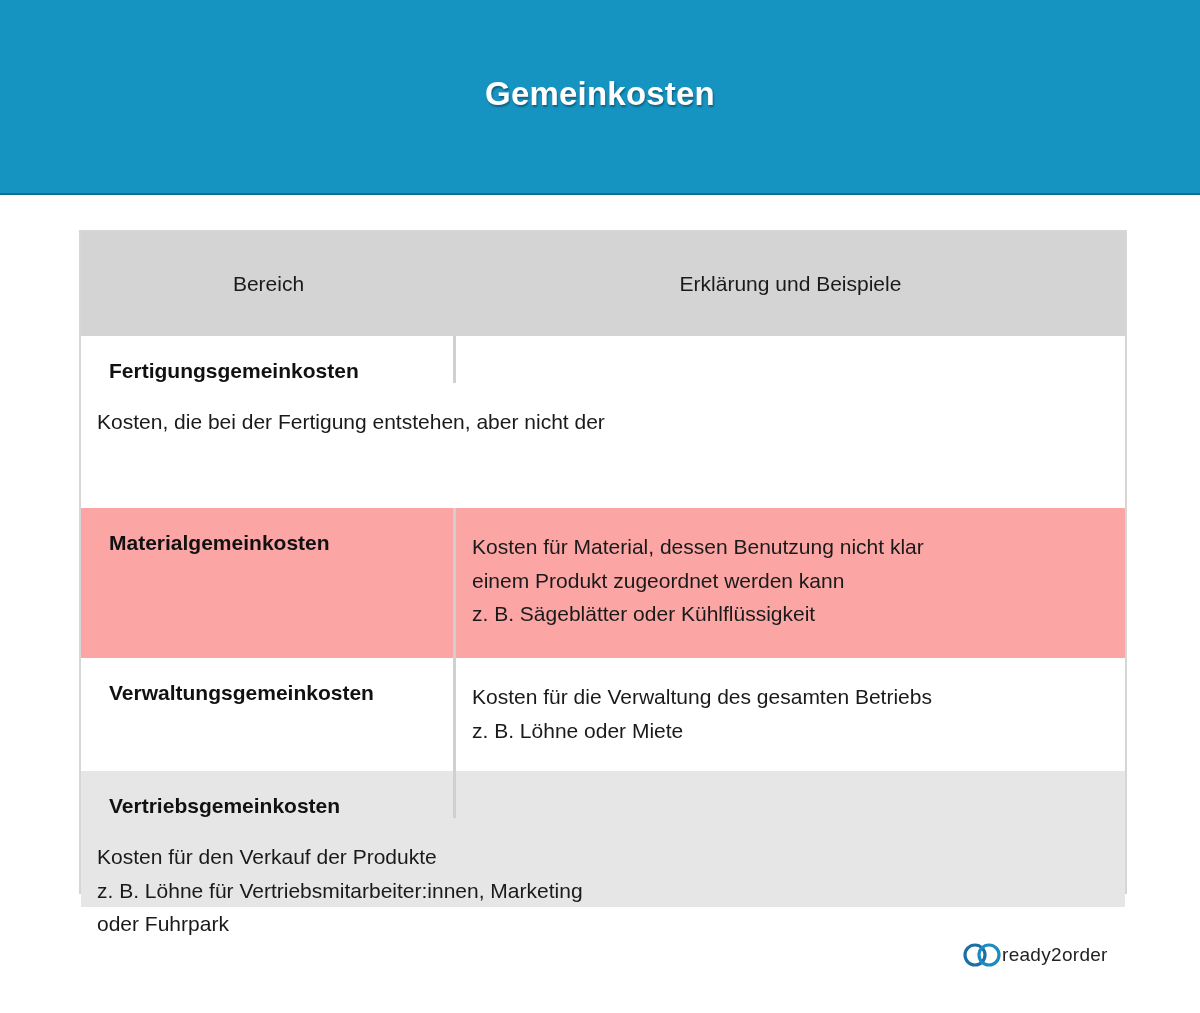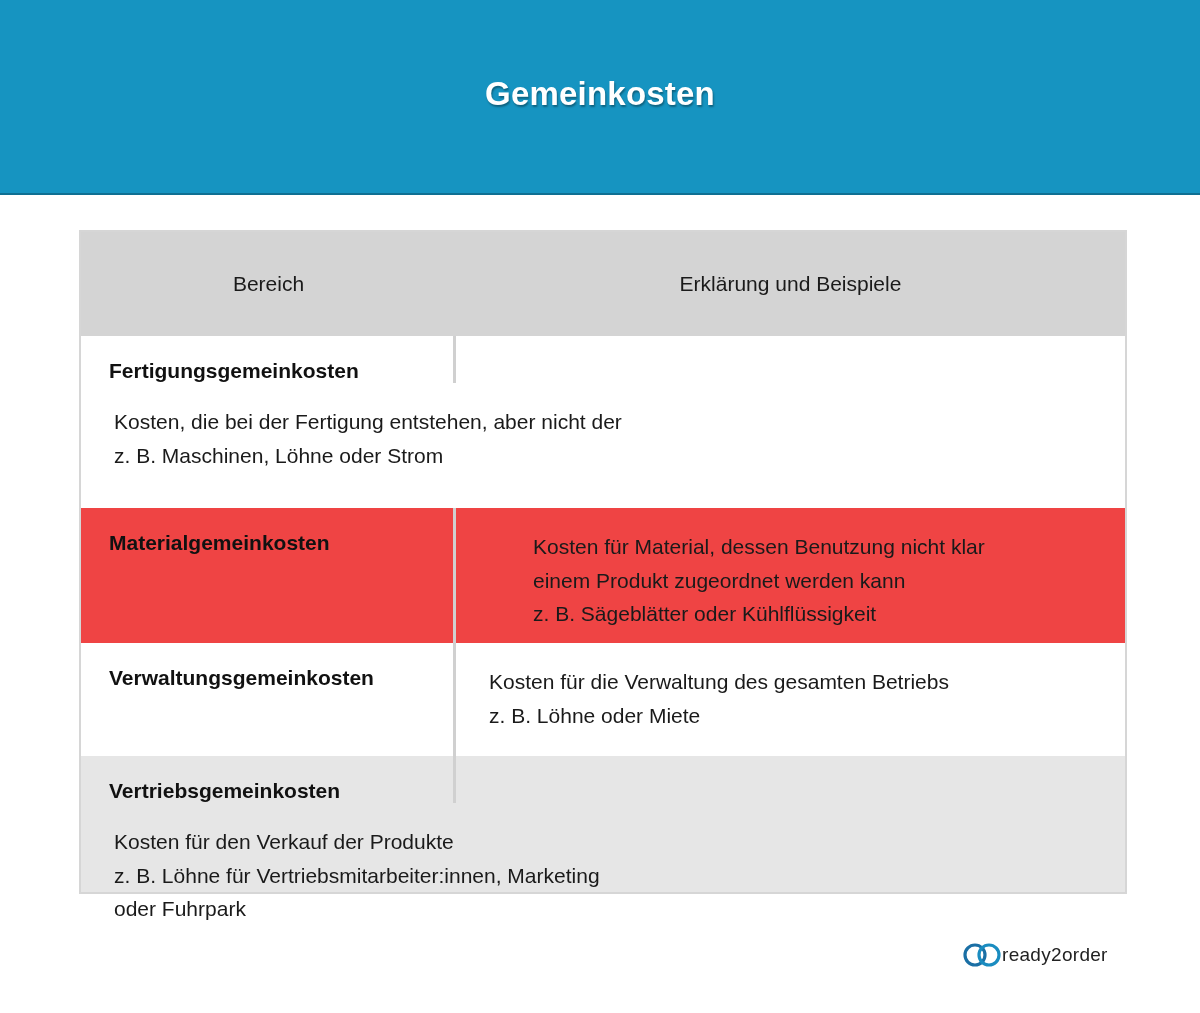--- a/index.html
+++ b/index.html
@@ -28,31 +28,31 @@
       display: flex; height: 104px; background: #d4d4d4;
     }
     .th {
       display: flex; align-items: center; font-size: 21px; color: #1a1a1a;
     }
     .th.col1 { width: 375px; justify-content: center; padding-left: 0; }
     .th.col2 { flex: 1; justify-content: center; padding-left: 0; }
 
     .row { display: flex; position: relative; }
     .row.r1 { height: 172px; background: #ffffff; flex-direction: column; }
-    .row.r2 { height: 135px; background: #ef4444; gap: 44px; }
+    .row.r2 { height: 150px; background: #fca5a5; }
     .row.r3 { height: 113px; background: #ffffff; }
     .row.r4 { height: 136px; background: #e6e6e6; flex-direction: column; }
 
     .cell-a {
       width: 375px; padding: 23px 0 0 28px;
       font-weight: bold; font-size: 21px; color: #111;
       border-right: 3px solid #d0d0d0;
     }
     .cell-b {
-      flex: 1; padding: 22px 20px 0 33px;
+      flex: 1; padding: 22px 20px 0 16px;
       font-size: 21px; line-height: 33.5px; color: #1a1a1a;
     }
     .cell-b span { display: block; }
 
     .logo {
       position: absolute; left: 962px; top: 940px;
       display: flex; align-items: center; gap: 0;
     }
     .logo-mark { width: 40px; height: 30px; }
     .logo-text { font-size: 19px; color: #222; letter-spacing: 0.3px; }
@@ -67,21 +67,20 @@
 <div class="table-wrap">
   <div class="thead">
     <div class="th col1">Bereich</div>
     <div class="th col2">Erklärung und Beispiele</div>
   </div>
 
   <div class="row r1">
     <div class="cell-a">Fertigungsgemeinkosten</div>
     <div class="cell-b">
       <span>Kosten, die bei der Fertigung entstehen, aber nicht der</span>
-      <span>z. B. Maschinen, Löhne oder Strom</span>
     </div>
   </div>
 
   <div class="row r2">
     <div class="cell-a">Materialgemeinkosten</div>
     <div class="cell-b">
       <span>Kosten für Material, dessen Benutzung nicht klar</span>
       <span>einem Produkt zugeordnet werden kann</span>
       <span>z. B. Sägeblätter oder Kühlflüssigkeit</span>
     </div>

